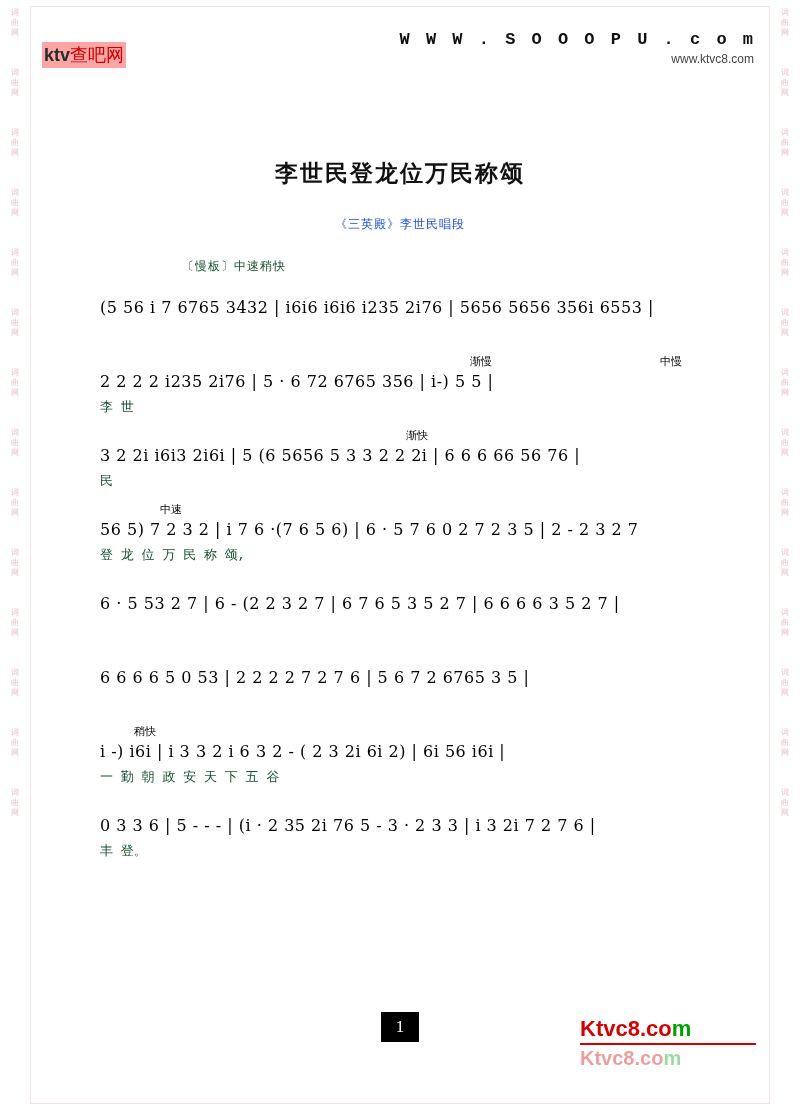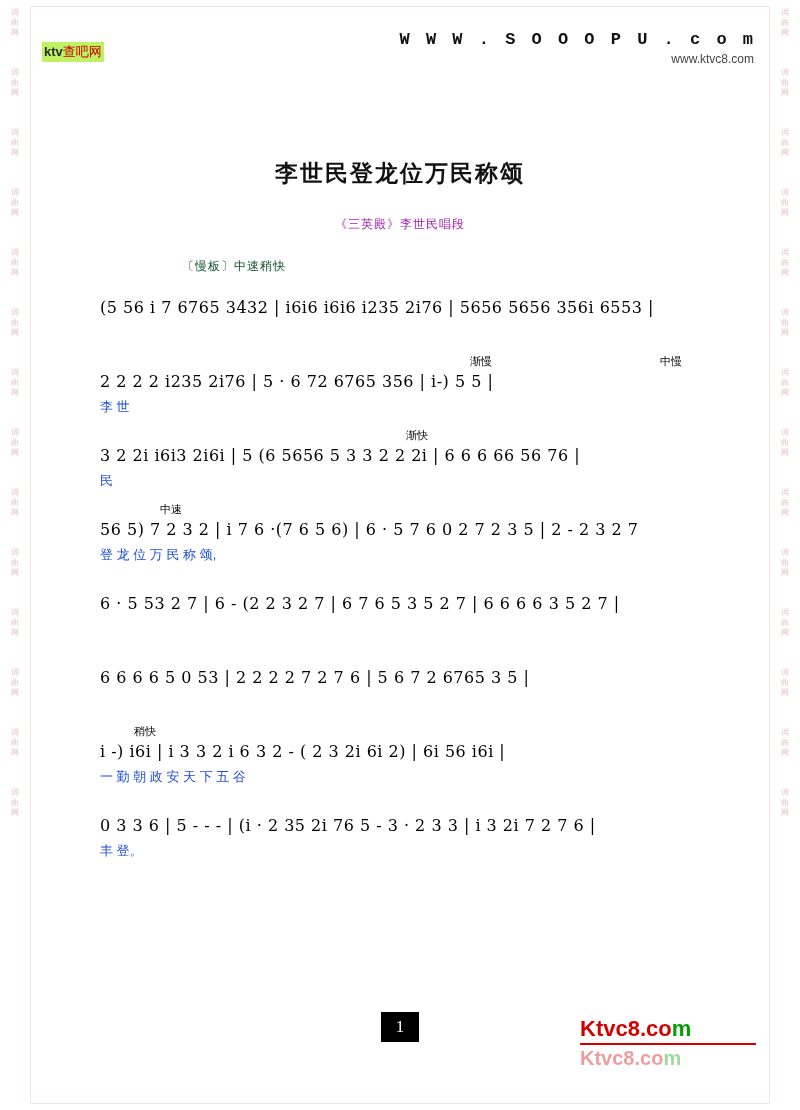--- a/index.html
+++ b/index.html
@@ -52,23 +52,23 @@
     background: #ffffff;
     border: 1px solid #f0e4e4;
     box-sizing: border-box;
   }
 
   
   .ktv-badge {
     position: absolute;
     left: 42px; top: 42px;
     font-family: "Liberation Sans", sans-serif;
-    font-size: 13px;
+    font-size: 18px;
     color: #cc0000;
-    background: #bef264;
+    background: #fca5a5;
     padding: 1px 2px;
     white-space: nowrap;
   }
   .ktv-badge .b1 { color: #2a2a2a; font-weight: bold; }
   .site-big {
     position: absolute;
     right: 44px; top: 30px;
     font-family: Liberation Mono, monospace;
     font-size: 17px;
     font-weight: bold;
@@ -96,21 +96,21 @@
     font-weight: bold;
     letter-spacing: 2px;
     color: #111;
   }
   .doc-subtitle {
     position: absolute;
     left: 0; right: 0; top: 216px;
     text-align: center;
     font-family: "DejaVu Serif", serif;
     font-size: 12px;
-    color: #a21caf;
+    color: #1d4ed8;
     letter-spacing: 1px;
   }
   .tempo-mark {
     position: absolute;
     left: 182px; top: 258px;
     font-family: "DejaVu Serif", serif;
     font-size: 12px;
     color: #14532d;
     letter-spacing: 1px;
   }
@@ -135,23 +135,23 @@
     font-size: 16px;
     letter-spacing: 0.5px;
     color: #000;
     white-space: nowrap;
   }
   .lyr {
     position: absolute;
     left: 0;
     top: 42px;
     width: 100%;
-    font-family: Liberation Sans, sans-serif;
+    font-family: Liberation Mono, monospace;
     font-size: 13px;
-    color: #1d4ed8;
+    color: #14532d;
     white-space: nowrap;
   }
   .spd {
     position: absolute;
     top: -2px;
     font-family: "DejaVu Serif", serif;
     font-size: 11px;
     color: #000;
   }
 

